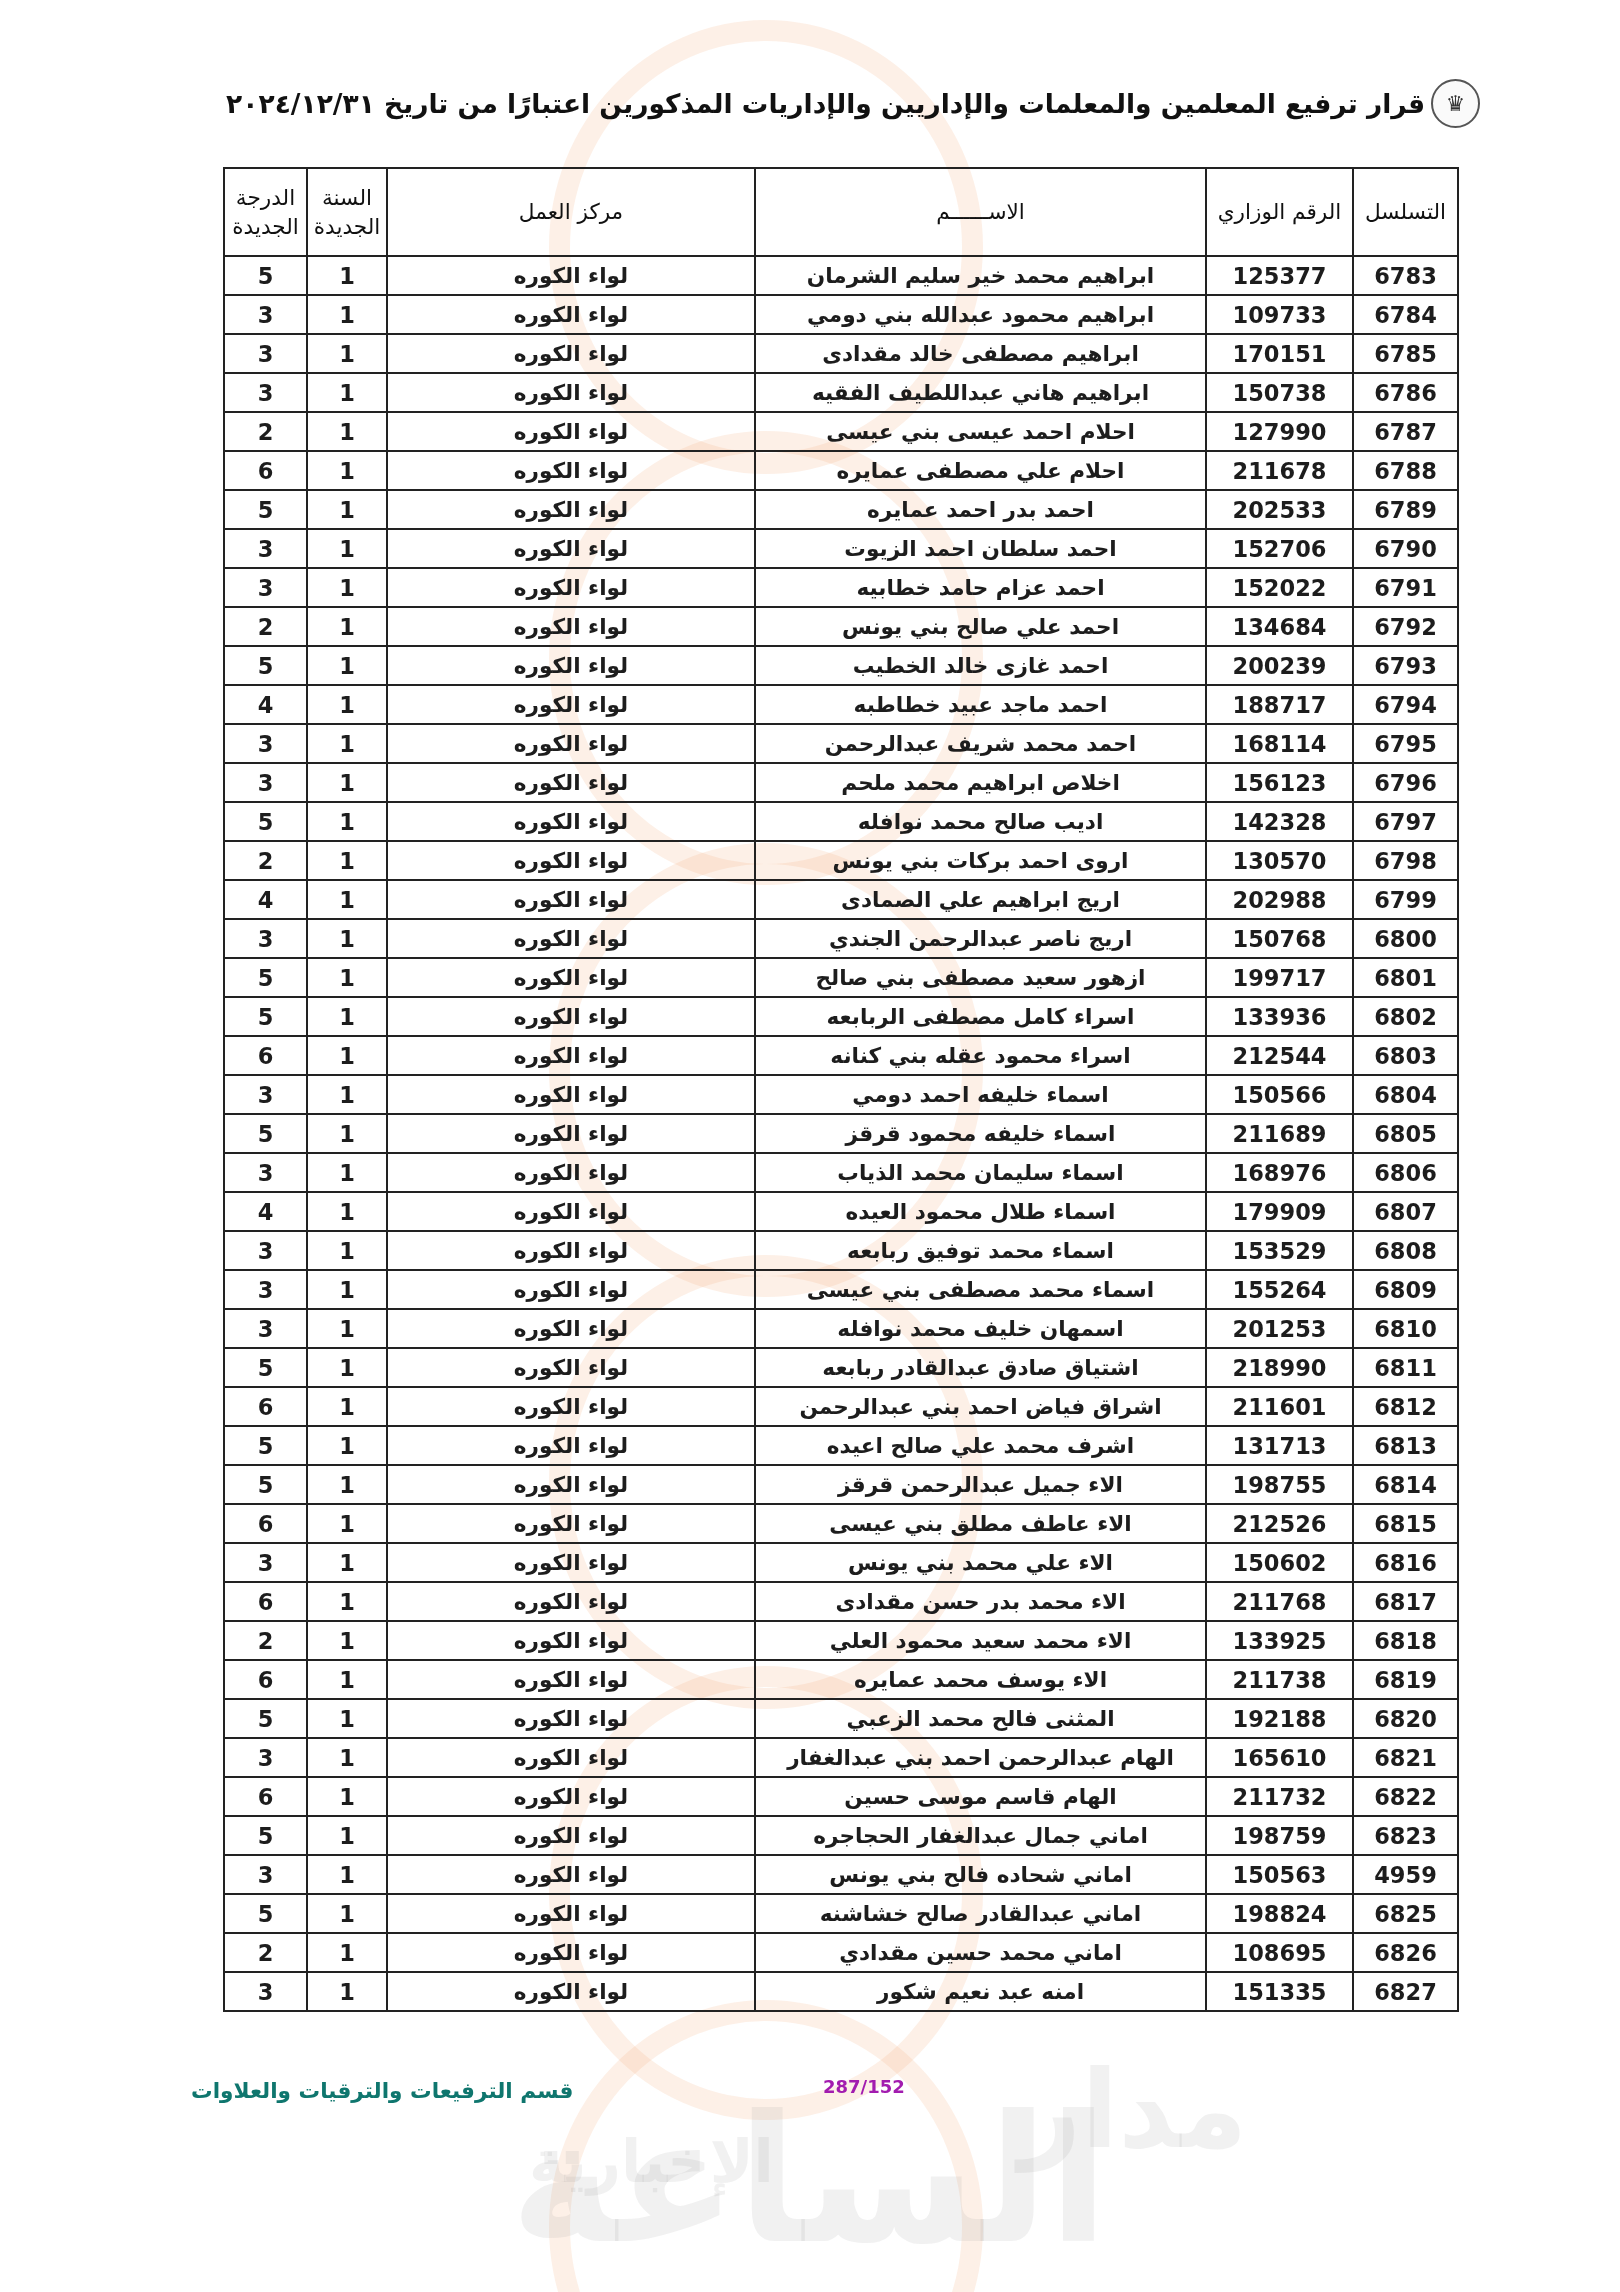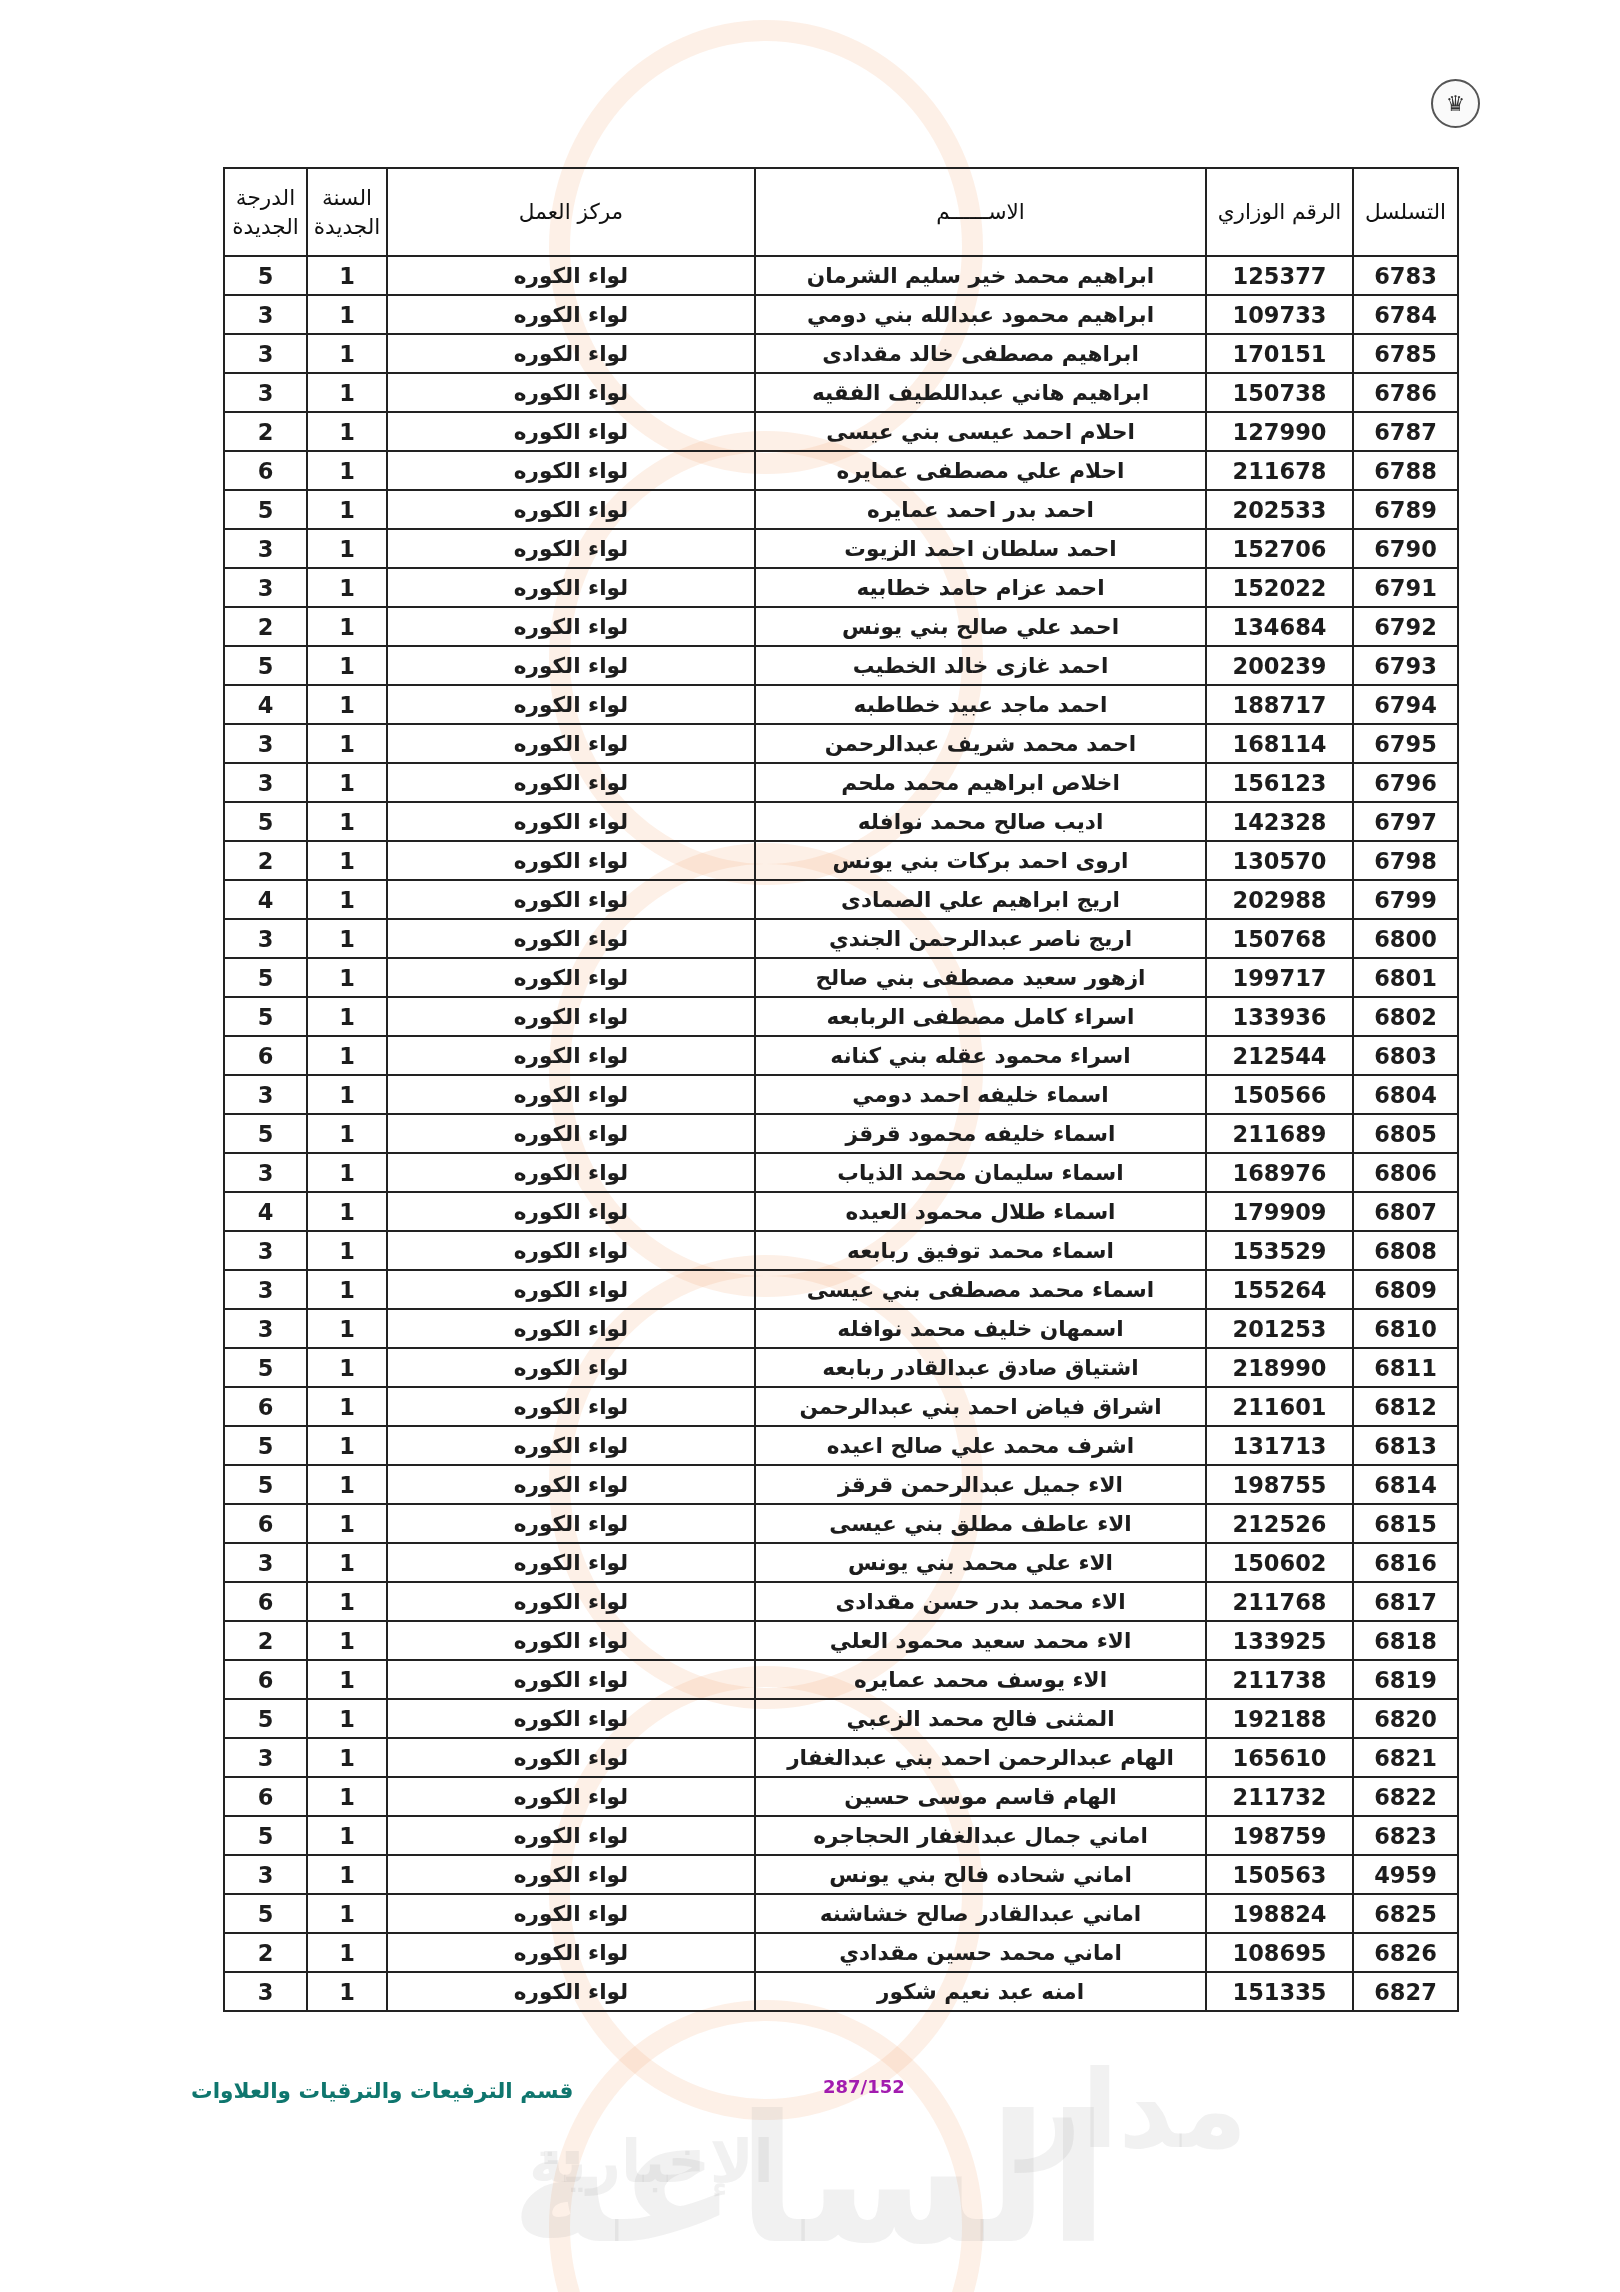--- a/index.html
+++ b/index.html
@@ -61,20 +61,21 @@
   <div class="wm-ring" style="left:549px; top:1255px;"></div>
   <div class="wm-ring" style="left:549px; top:1666px;"></div>
   <div class="wm-ring" style="left:549px; top:2000px;"></div>
   <div class="wm-text" style="left:510px; top:2078px;">الساعة</div>
   <div class="wm-text" style="left:1019px; top:2039px; font-size:108px;margin-top:8px;">مدار</div>
   <div class="wm-text" style="left:529px; top:2127px; font-size:59px;">الإخبارية</div>
 </div>
 
 <div class="title-row">
   <div class="emblem">♛</div>
+  <div class="title">قرار ترفيع المعلمين والمعلمات والإداريين والإداريات المذكورين اعتبارًا من تاريخ ٢٠٢٤/١٢/٣١</div>
 </div>
 
 <table class="list">
   <colgroup>
     <col style="width:105px">
     <col style="width:147px">
     <col style="width:451px">
     <col style="width:368px">
     <col style="width:80px">
     <col style="width:83px">

